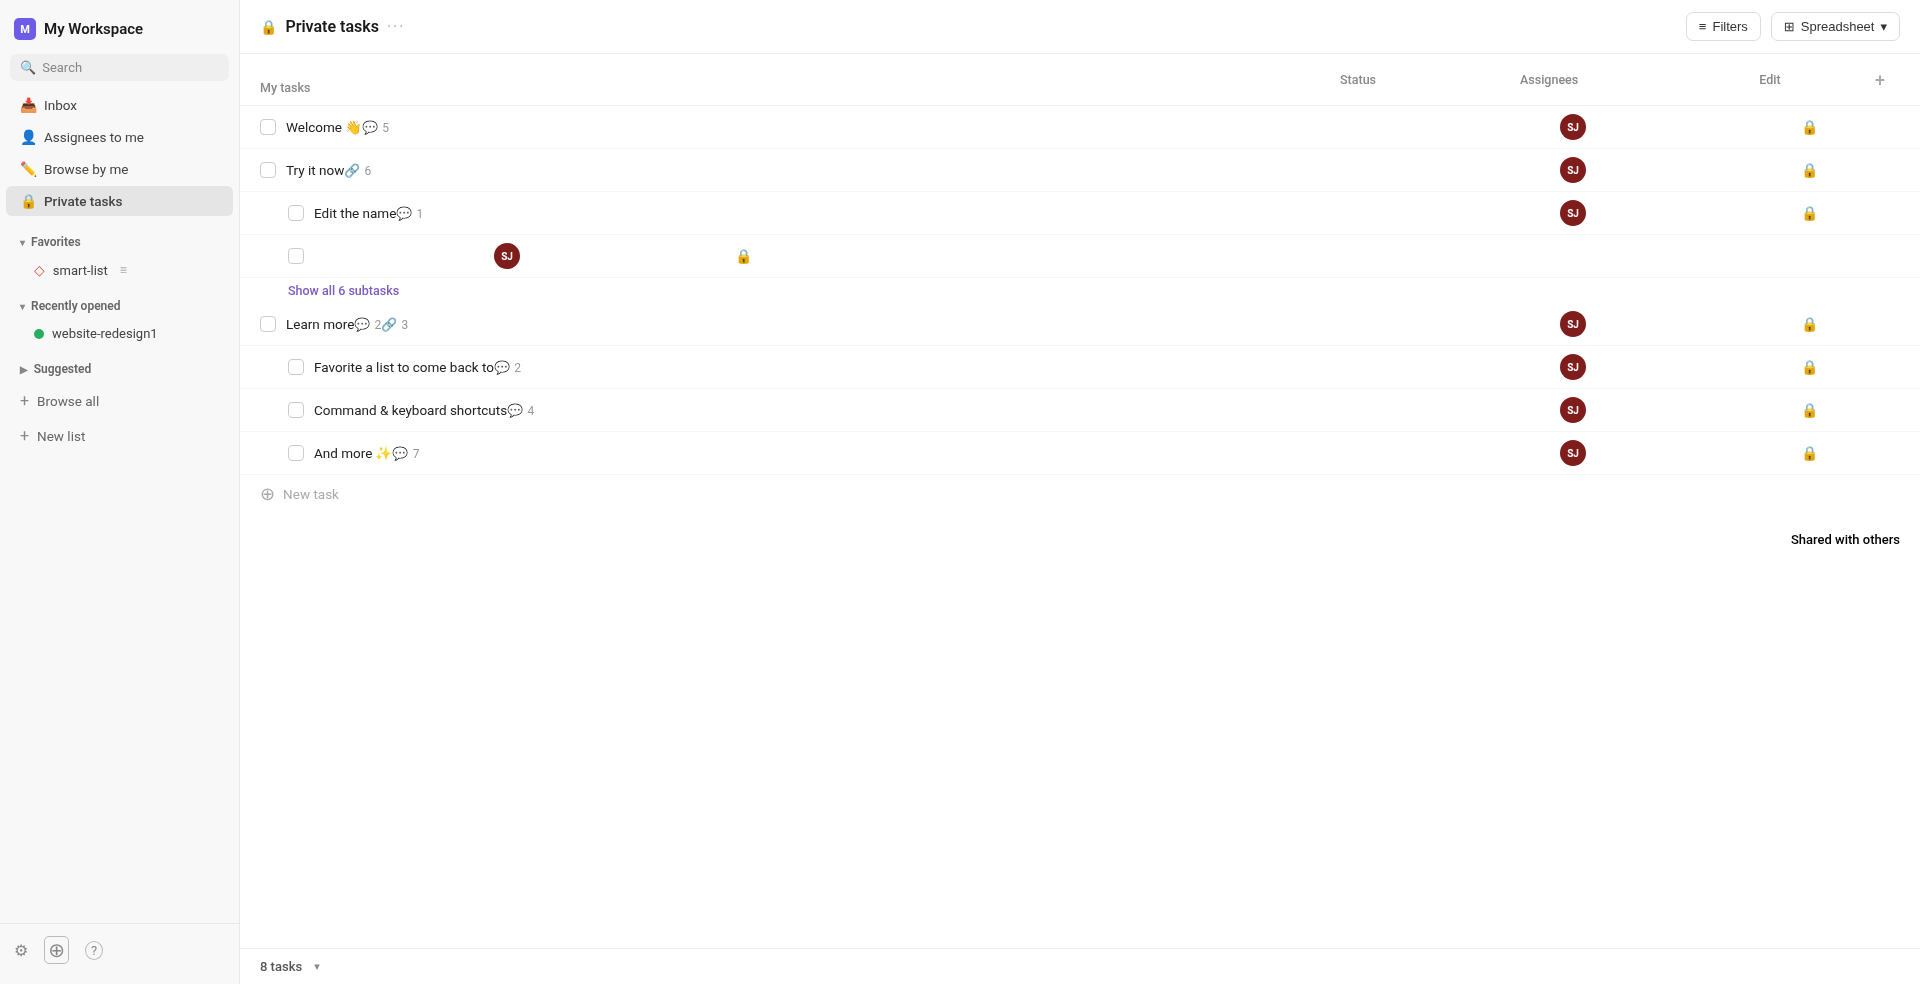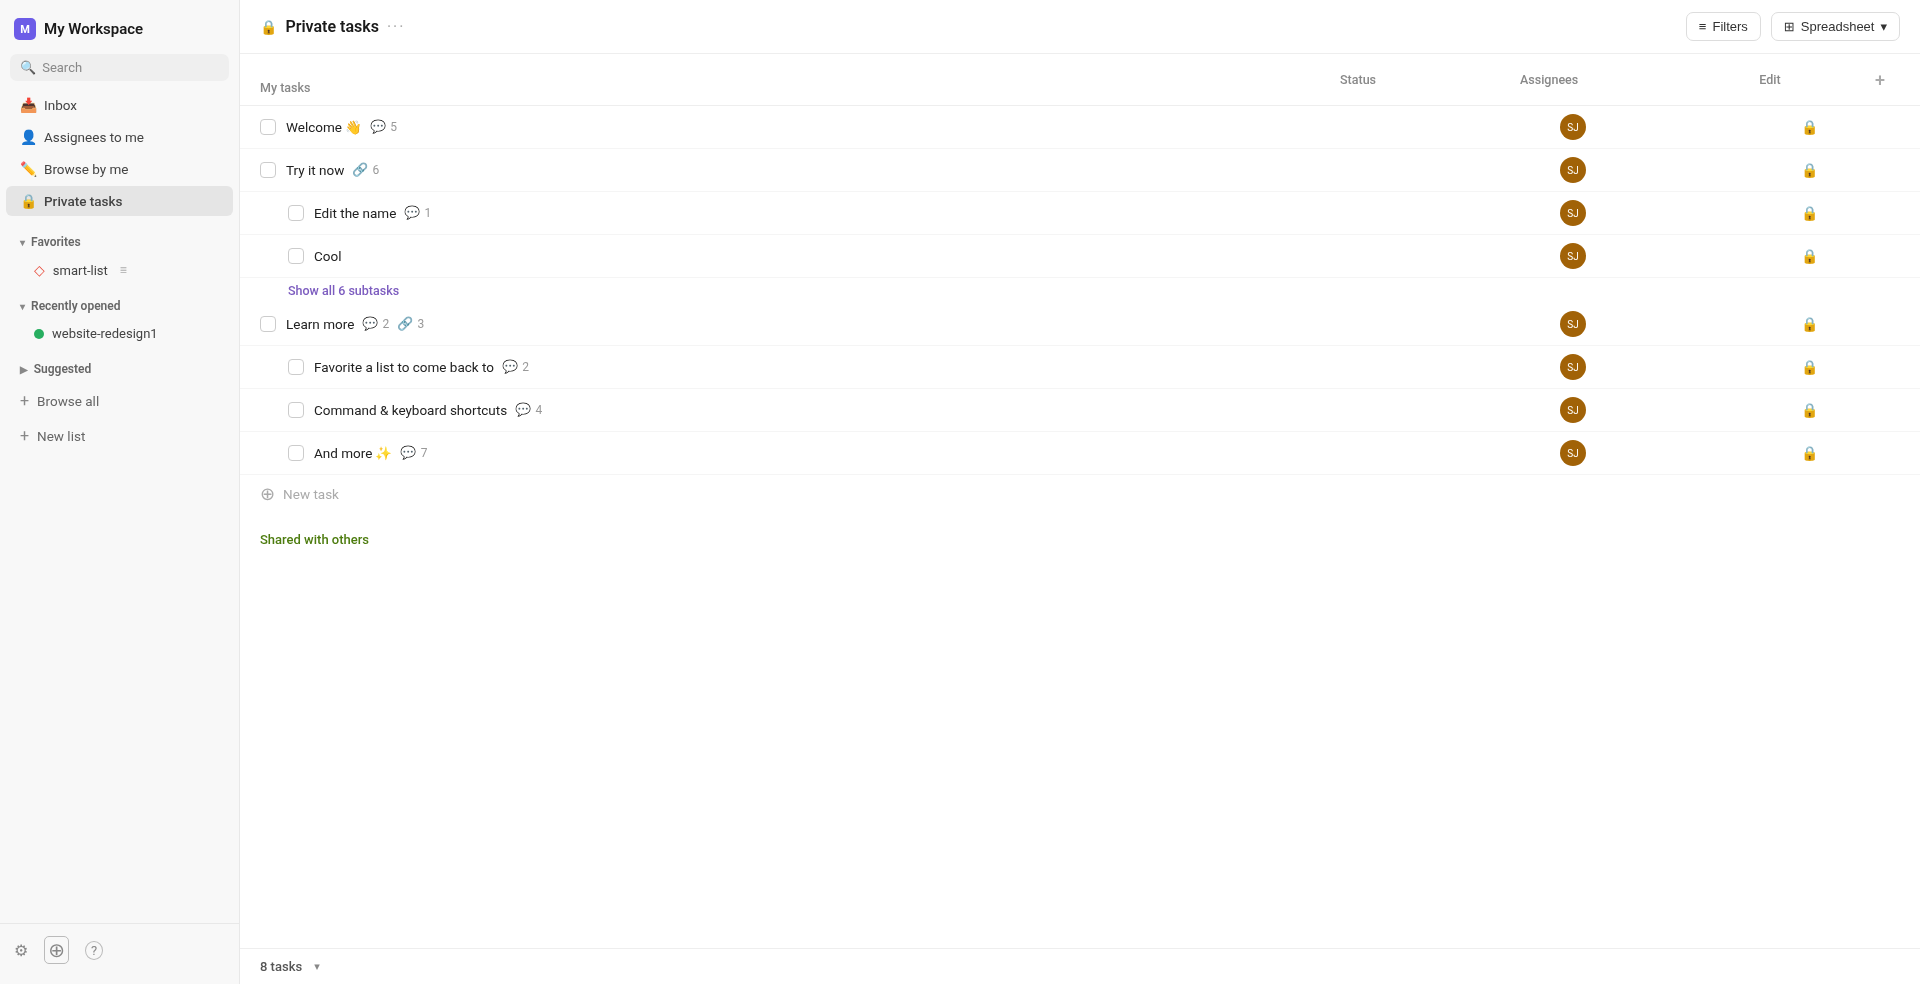--- a/index.html
+++ b/index.html
@@ -198,41 +198,41 @@
       height: 16px;
       border: 1.5px solid #ccc;
       border-radius: 4px;
       margin-right: 10px;
       flex-shrink: 0;
       cursor: pointer;
     }
     .task-name {
       flex: 1;
       display: flex;
-      align-items: flex-start;
-      gap: 8px;
+      align-items: flex-end;
+      gap: 0;
       font-size: 13.5px;
       color: #222;
     }
     .task-meta {
       display: flex;
       align-items: center;
       gap: 4px;
       color: #999;
       font-size: 12px;
     }
     .meta-icon { font-size: 13px; }
     .avatar {
       width: 26px;
       height: 26px;
       border-radius: 50%;
-      background: #a16207;
+      background: #7f1d1d;
       color: #fff;
       font-size: 10px;
-      font-weight: 400;
+      font-weight: 700;
       display: flex;
       align-items: center;
       justify-content: center;
     }
     .lock-cell { color: #bbb; font-size: 14px; text-align: center; width: 180px; }
     .show-subtasks {
       padding: 5px 20px 5px 48px;
       font-size: 12.5px;
       color: #7c5cbf;
       cursor: pointer;
@@ -243,22 +243,23 @@
       align-items: center;
       gap: 8px;
       padding: 8px 20px;
       color: #aaa;
       cursor: pointer;
       font-size: 13.5px;
     }
     .shared-section {
       padding: 20px 20px 10px;
       font-size: 13px;
-      color: #4d7c0f;
+      color: #000000;
       font-weight: 500;
+      text-align: right;
     }
     .bottom-bar {
       display: flex;
       align-items: center;
       gap: 12px;
       padding: 10px 20px;
       border-top: 1px solid #eee;
       font-size: 13px;
       color: #555;
     }
@@ -418,23 +419,20 @@
       </div>
       <div class="col-status"></div>
       <div class="col-assignees">
         <div class="avatar">SJ</div>
       </div>
       <div class="lock-cell">🔒</div>
     </div>
 
     <div class="task-row subtask">
       <div class="task-checkbox"></div>
-      <div class="task-name">
-        <span>Cool</span>
-      </div>
       <div class="col-status"></div>
       <div class="col-assignees">
         <div class="avatar">SJ</div>
       </div>
       <div class="lock-cell">🔒</div>
     </div>
 
     <div class="show-subtasks">
       <span>Show all 6 subtasks</span>
     </div>

